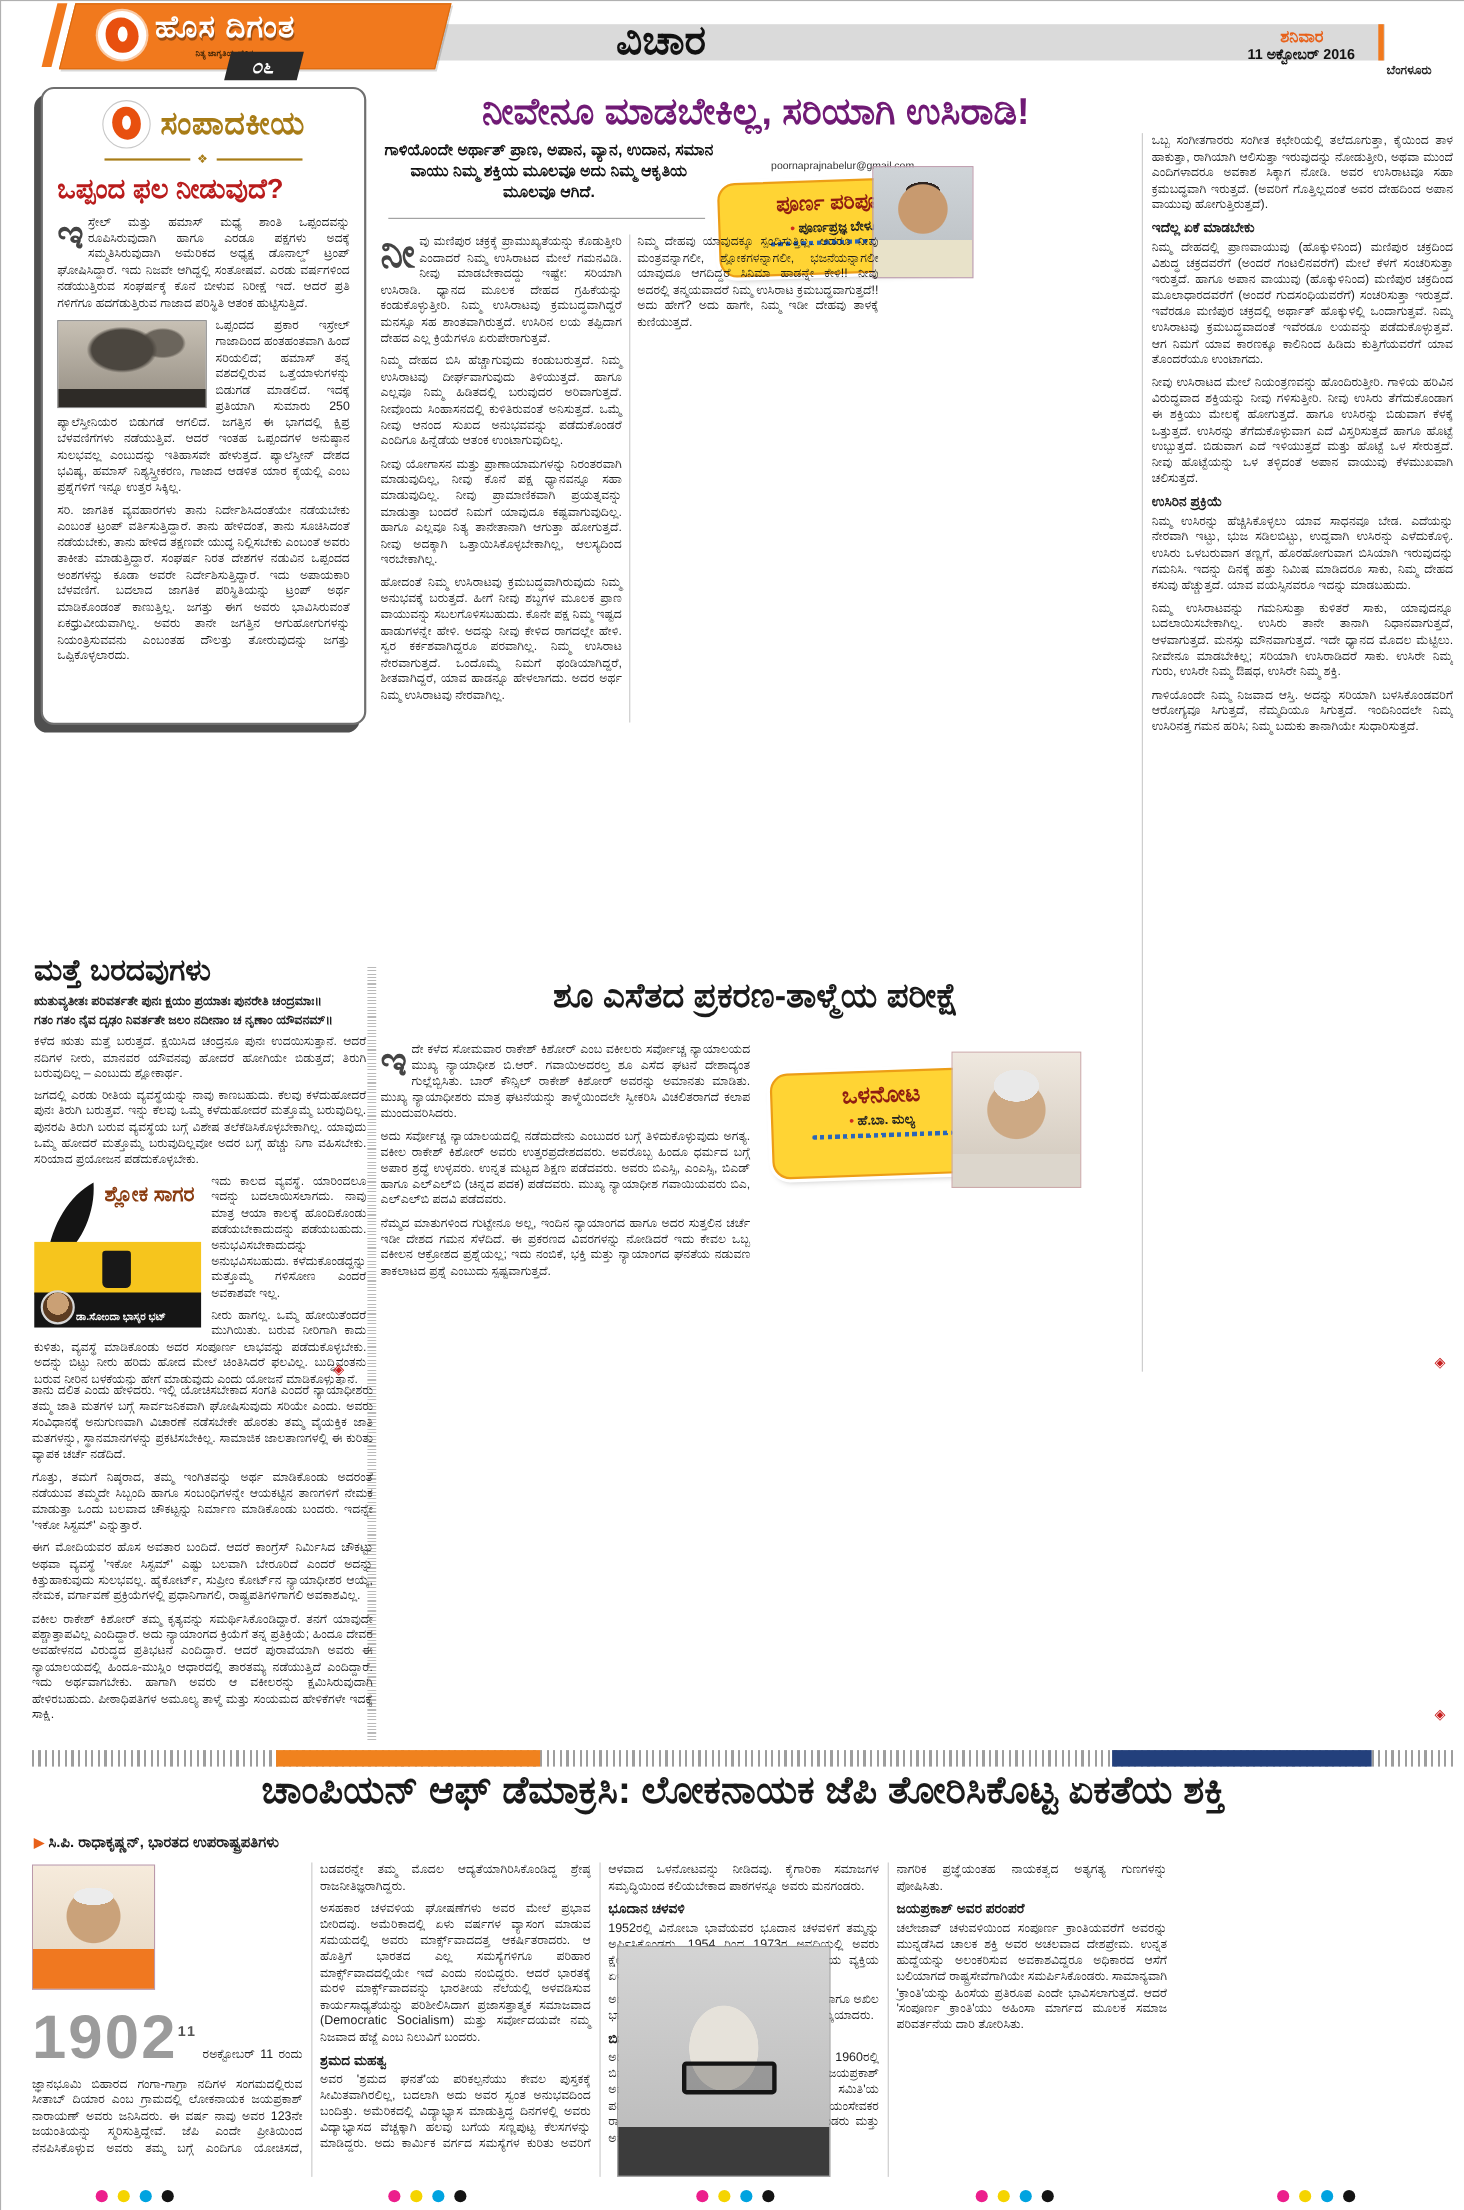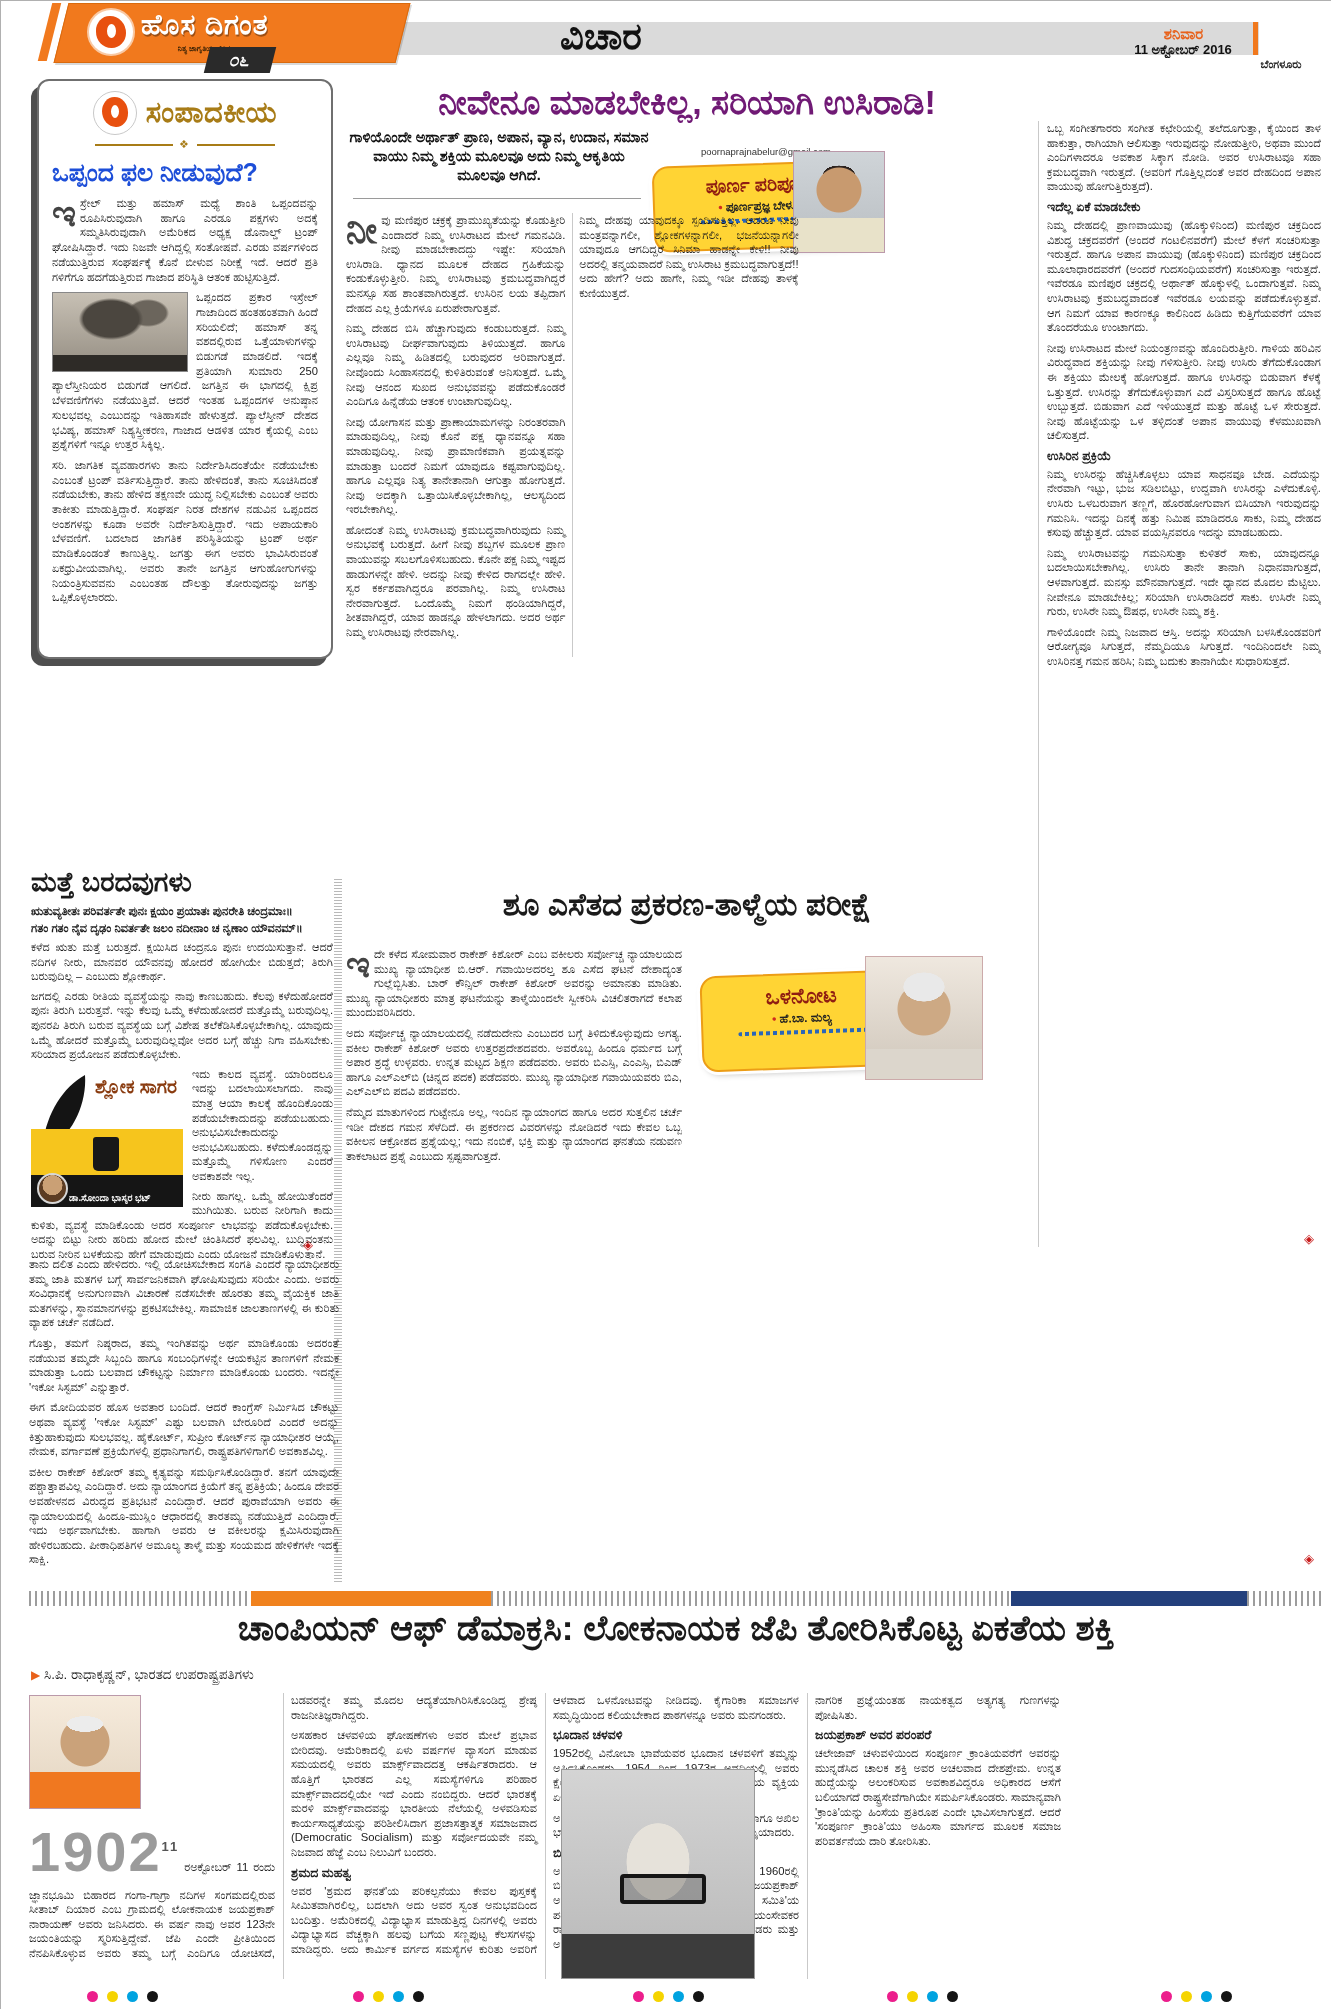--- a/index.html
+++ b/index.html
@@ -30,21 +30,21 @@
   .edbox{left:36px;top:78px;width:296px;height:580px;background:#fff;border:2px solid #6f6f6f;
         border-radius:12px;box-shadow:-6px 7px 0 #4f4f4f;padding:10px 13px;box-sizing:border-box;overflow:hidden;}
   .ed-head{display:flex;align-items:center;justify-content:center;gap:9px;text-align:right;}
   .ed-logo{width:42px;height:42px;border-radius:50%;background:#fff;border:1.5px solid #c8c8c8;position:relative;flex:0 0 42px;}
   .ed-logo .blob{position:absolute;left:8px;top:5px;width:26px;height:30px;border-radius:48% 52% 46% 54%;background:#e8500f;}
   .ed-logo .dot{position:absolute;left:17px;top:13px;width:8px;height:13px;border-radius:50%;background:#fff;}
   .ed-title{font-size:29px;font-weight:800;color:#a87c17;letter-spacing:.5px;}
   .orn{display:flex;align-items:center;justify-content:center;gap:6px;margin:3px 0 7px;}
   .orn .ln{width:78px;height:2px;background:#a87c17;}
   .orn .dm{color:#a87c17;font-size:11px;letter-spacing:2px;}
-  .ed-hl{font-size:25px;font-weight:800;color:#1d4ed8;margin:2px 0 8px;}
+  .ed-hl{font-size:25px;font-weight:800;color:#b91c1c;margin:2px 0 8px;}
   .ed-body p{font-size:11.2px;line-height:14.7px;text-align:justify;margin:0 0 6px;}
   .ed-photo{float:left;width:134px;height:78px;margin:2px 8px 3px 0;border:1px solid #888;
      background:
        linear-gradient(to top,#2e2b27 0 16px,transparent 16px),
        radial-gradient(ellipse 46px 30px at 58px 26px,#4b463f 0 60%,rgba(75,70,63,0) 70%),
        radial-gradient(ellipse 30px 20px at 95px 20px,#6b655c 0 60%,rgba(107,101,92,0) 70%),
        linear-gradient(#c7c0b4,#948d82);}
   .dc{float:left;font-size:37px;line-height:32px;font-weight:800;padding:2px 4px 0 0;color:#444;}
   
   .matte{left:30px;top:866px;width:302px;height:392px;overflow:hidden;}
@@ -100,21 +100,21 @@
        linear-gradient(#efe8df,#cfc6ba);}
   .s-cont{left:28px;top:1256px;width:1294px;height:322px;column-count:4;column-gap:18px;
         column-rule:1px solid #c9c9c9;column-fill:auto;overflow:hidden;}
   
   .band-hatch{left:28px;top:1590px;width:1294px;height:15px;
         background:repeating-linear-gradient(90deg,#9d9d9d 0 2px,#fff 2px 6px);}
   .band-orange{left:250px;top:1590px;width:240px;height:15px;background:#f0821e;}
   .band-navy{left:1010px;top:1590px;width:236px;height:15px;background:#23407c;}
   
   .jp-hl{left:28px;top:1608px;width:1294px;text-align:center;font-size:35px;font-weight:800;line-height:1.1;}
-  .jp-by{left:30px;top:1666px;font-size:13.5px;font-weight:400;text-align:right;}
+  .jp-by{left:30px;top:1666px;font-size:13.5px;font-weight:700;text-align:right;}
   .jp-by .tri{color:#e8611a;font-size:12px;}
   .jp-body{left:28px;top:1692px;width:1294px;height:286px;column-count:5;column-gap:16px;
         column-rule:1px solid #c9c9c9;column-fill:auto;overflow:hidden;}
   .jp-photo{float:left;width:110px;height:112px;margin:2px 8px 2px 0;border:1px solid #b9a;
        background:linear-gradient(to top,#f07820 0 36px,transparent 36px),
        radial-gradient(ellipse 30px 13px at 55px 28px,#ececec 0 60%,rgba(0,0,0,0) 61%),
        radial-gradient(circle at 55px 46px,#caa27a 0 24px,rgba(0,0,0,0) 25px),
        linear-gradient(#f6ebdc,#e3d4c0);}
   .yr{font-size:56px;font-weight:700;color:#9b9b9b;line-height:72px;letter-spacing:2px;}
   .yr sup{font-size:13px;color:#555;}

